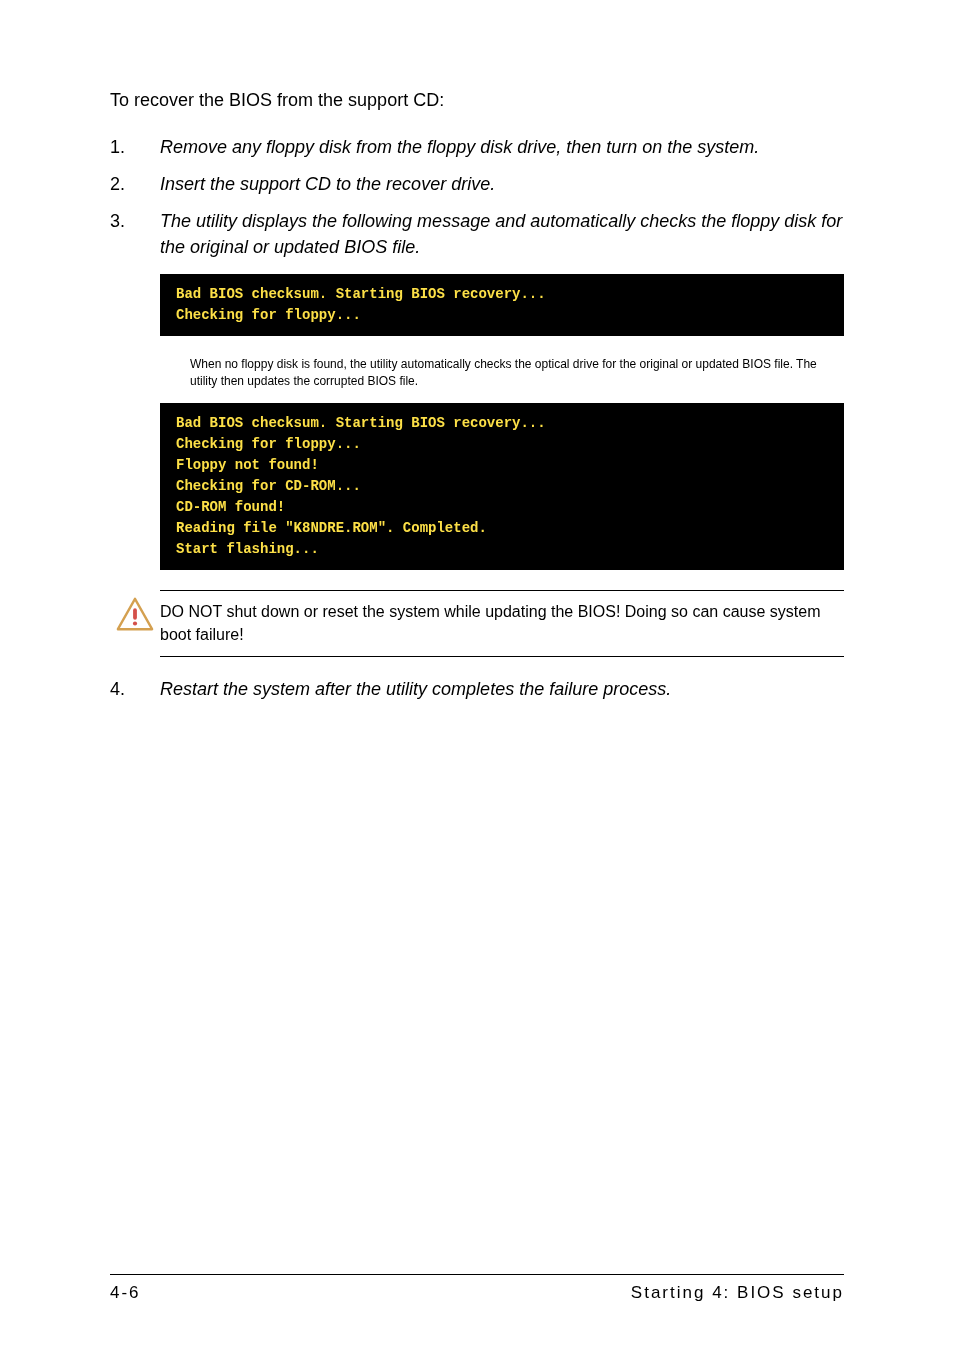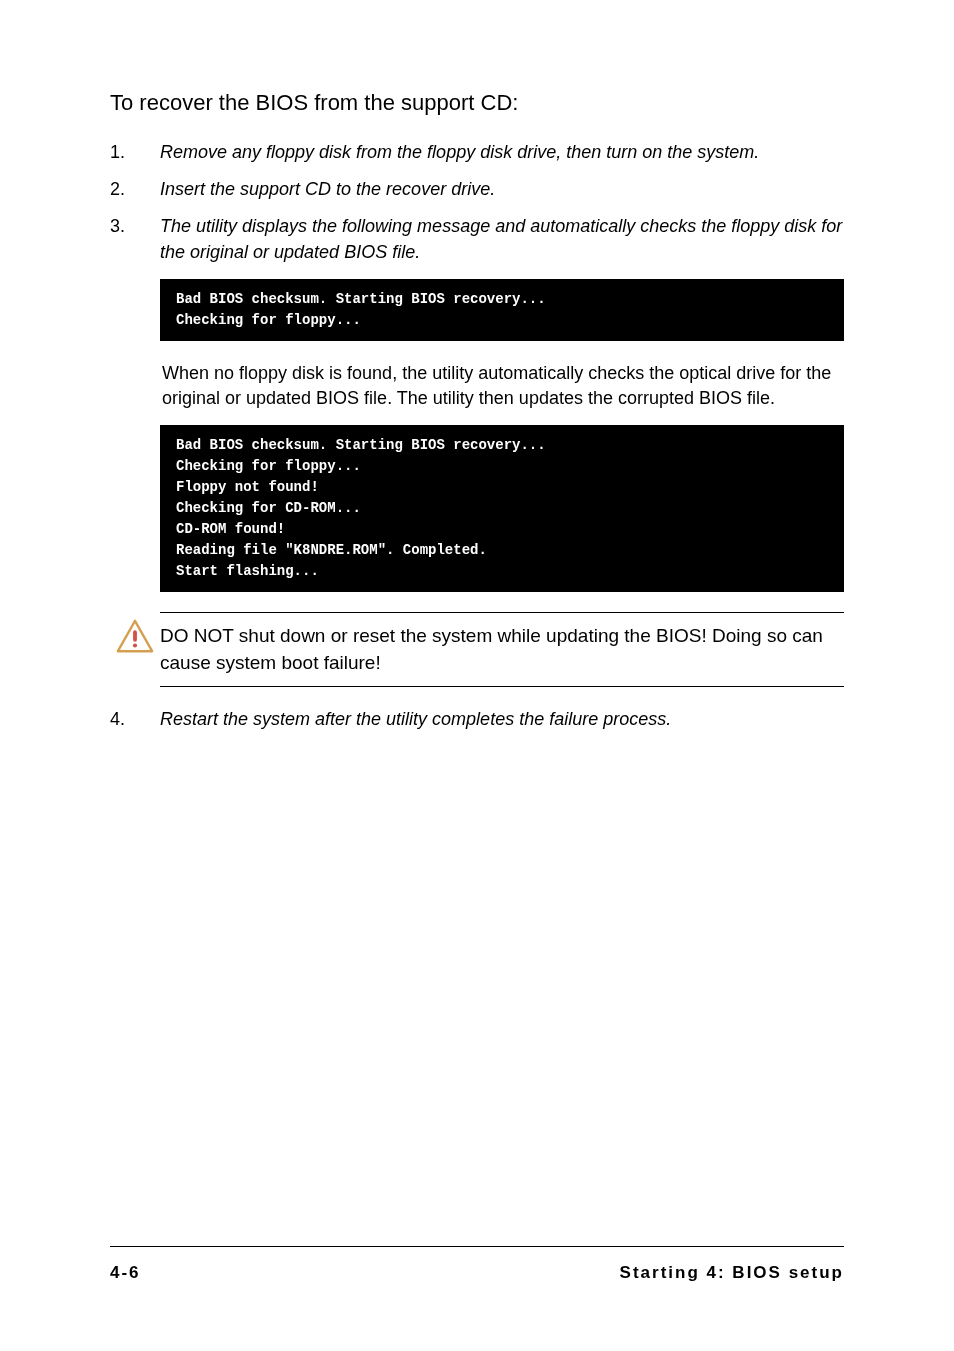--- a/index.html
+++ b/index.html
@@ -19,21 +19,21 @@
     .content {
       width: 100%;
     }
     .section-heading {
       font-size: 24px;
       font-weight: bold;
       letter-spacing: 0.5px;
       margin-bottom: 8px;
     }
     .intro-text {
-      font-size: 22px;
+      font-size: 18px;
       margin-bottom: 24px;
     }
     .numbered-list {
       list-style: none;
     }
     .numbered-item {
       display: flex;
       margin-bottom: 12px;
       font-size: 18px;
       line-height: 1.4;
@@ -41,32 +41,32 @@
     .numbered-item .num {
       width: 50px;
       flex-shrink: 0;
     }
     .numbered-item .item-body {
       flex: 1;
       font-style: italic;
     }
     .console-block {
       background: #000000;
-      color: #ffffff;
+      color: #fde047;
       font-family: 'Courier New', Courier, monospace;
       font-size: 14px;
       font-weight: bold;
       padding: 10px 16px;
       margin: 14px 0 20px 50px;
       line-height: 1.5;
       white-space: pre;
     }
     .sub-paragraph {
-      margin-left: 52px;
-      font-size: 18px;
+      margin-left: 80px;
+      font-size: 12px;
       line-height: 1.4;
       margin-bottom: 4px;
     }
     .callout {
       display: flex;
       align-items: flex-start;
       margin-top: 20px;
       margin-bottom: 20px;
     }
     .callout-icon {
@@ -74,42 +74,42 @@
       flex-shrink: 0;
       display: flex;
       justify-content: center;
       padding-top: 6px;
     }
     .callout-body {
       flex: 1;
       border-top: 1px solid #000000;
       border-bottom: 1px solid #000000;
       padding: 10px 0;
-      font-size: 19px;
+      font-size: 16px;
       line-height: 1.4;
     }
     .warning-icon svg {
       width: 38px;
       height: 36px;
     }
     .note-icon svg {
       width: 38px;
       height: 30px;
     }
     .footer {
       position: absolute;
-      bottom: 68px;
+      bottom: 48px;
       left: 110px;
       right: 110px;
       border-top: 1px solid #000000;
-      padding-top: 16px;
+      padding-top: 8px;
       display: flex;
       justify-content: space-between;
       font-size: 17px;
-      font-weight: bold;
+      font-weight: normal;
       letter-spacing: 2px;
     }
   </style>
 </head>
 <body>
 
 <div class="content">
 
 
   <p class="intro-text">To recover the BIOS from the support CD:</p>

